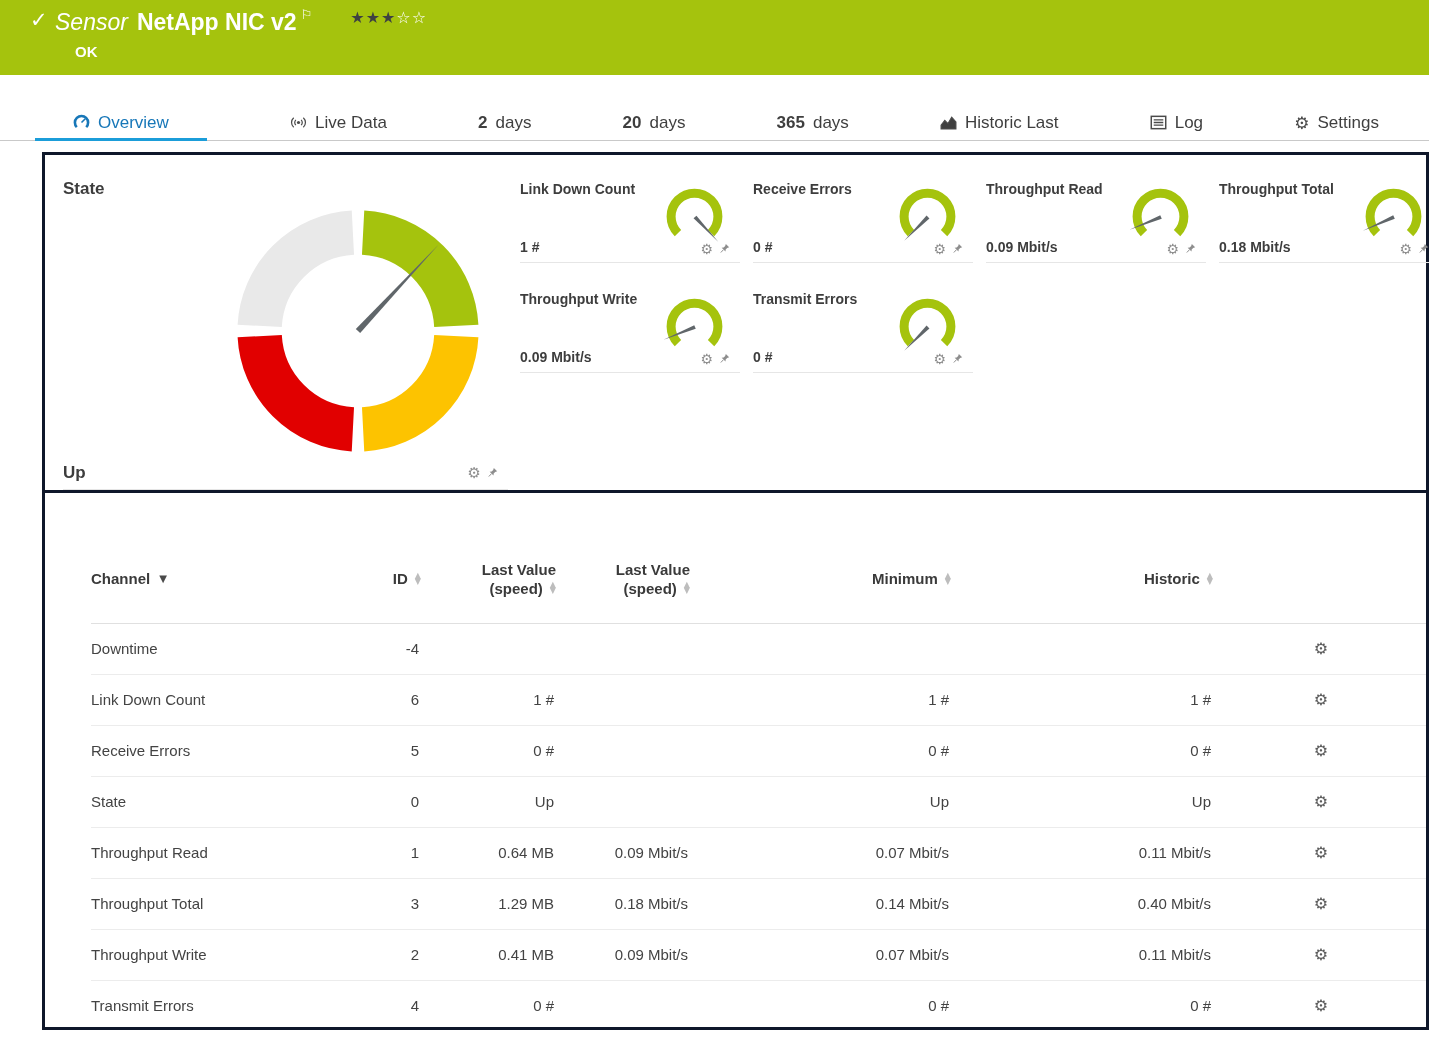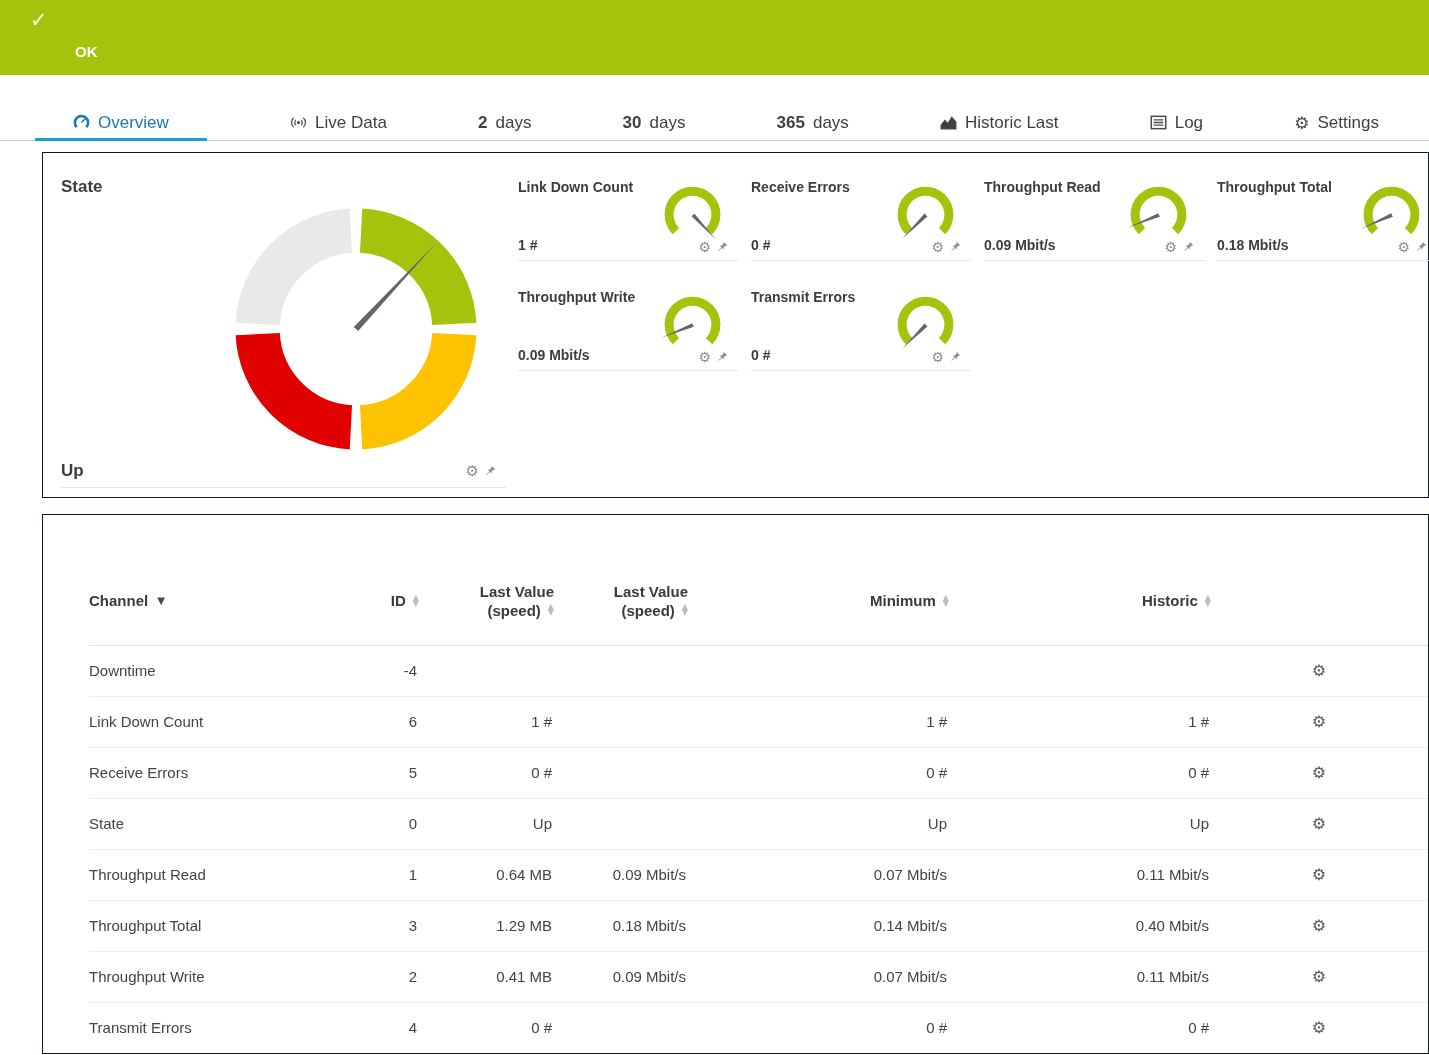--- a/index.html
+++ b/index.html
@@ -36,23 +36,23 @@
   .tab.active { color:var(--blue,#1777b8); padding:0 38px;text-align:center; }
   .tab.active::after { content:""; position:absolute; left:0; right:0; bottom:-1px; height:3px; background:var(--underline,#1b9dd9); }
   .tab-num { font-weight:bold; }
   .ticon { width:17px; height:17px; }
   .ticon path, .ticon rect { stroke:#4a4a4a; }
   .tab.active .ticon path { stroke:var(--blue,#1777b8); }
   .gear { font-family:"DejaVu Sans","Liberation Sans",sans-serif; font-style:normal; cursor:pointer; }
   .tab .gear { font-size:17px; color:#4a4a4a; }
 
   
-  .panel { position:absolute; left:42px; right:0; background:#fff; border:1px solid #0f172a; }
+  .panel { position:absolute; left:42px; right:0; background:#fff; border:3px solid #0f172a; }
   .state-panel { top:152px; height:346px; }
-  .table-panel { top:514px; height:540px; overflow:hidden; }
+  .table-panel { top:490px; height:540px; overflow:hidden; }
 
   
   .state-block { position:absolute; left:18px; top:16px; width:445px; height:319px; border-bottom:1px solid #e5e5e5; }
   .panel-title { position:absolute; left:0; top:8px; font-size:17px; font-weight:bold; color:#3d3d3d; }
   .big-gauge { position:absolute; left:172px; top:37px; width:246px; height:246px; }
   .big-gauge svg { width:100%; height:100%; }
   .seg { fill:none; stroke-width:45; }
   .seg-g { stroke:var(--green,#a5c30d); }
   .seg-y { stroke:var(--yellow,#fdc300); }
   .seg-r { stroke:var(--red,#e10000); }
@@ -99,20 +99,26 @@
           color:#bdbdbd; font-size:8px; line-height:6px; font-family:"DejaVu Sans",sans-serif; cursor:pointer; }
   .sort i { font-style:normal; }
   .th-stack { display:flex; flex-direction:column; gap:2px; }
   .row-gear { font-size:16px; color:#5c5c5c; }
 </style>
 </head>
 <body>
 
 <header class="topbar">
   <span class="hdr-check">✓</span>
+  <div class="hdr-titlerow">
+    <span class="hdr-kind">Sensor</span>
+    <span class="hdr-title">NetApp NIC v2</span>
+    <span class="hdr-flag">⚐</span>
+    <span class="hdr-stars"><span class="stars-filled">★★★</span><span class="stars-empty">☆☆</span></span>
+  </div>
   <div class="hdr-status">OK</div>
 </header>
 
 <nav class="tabs">
   <div class="tab active">
     <svg class="ticon" viewBox="0 0 17 17">
         <path d="M3.8 13.2 A6.6 6.6 0 1 1 13.2 13.2" fill="none" stroke-width="2.6"></path>
         <path d="M8.5 8.5 L12.3 4.7" fill="none" stroke-width="1.6"></path>
       </svg>
     <span>Overview</span>
@@ -122,21 +128,21 @@
         <circle cx="9" cy="8" r="1.7" fill="#4a4a4a"></circle>
         <path d="M6.2 5.2 A3.9 3.9 0 0 0 6.2 10.8 M11.8 5.2 A3.9 3.9 0 0 1 11.8 10.8 M3.9 2.9 A6.9 6.9 0 0 0 3.9 13.1 M14.1 2.9 A6.9 6.9 0 0 1 14.1 13.1" fill="none" stroke-width="1.3"></path>
       </svg>
     <span>Live Data</span>
   </div>
   <div class="tab">
     <b class="tab-num">2</b>
     <span>days</span>
   </div>
   <div class="tab">
-    <b class="tab-num">30</b>
+    <b class="tab-num">20</b>
     <span>days</span>
   </div>
   <div class="tab">
     <b class="tab-num">365</b>
     <span>days</span>
   </div>
   <div class="tab">
     <svg class="ticon" viewBox="0 0 16 16">
         <path d="M1 14 L1 10.5 L4.5 6 L7.5 9 L11 3 L15 7.5 L15 14 Z" fill="#3f3f3f" stroke="none"></path>
       </svg>

